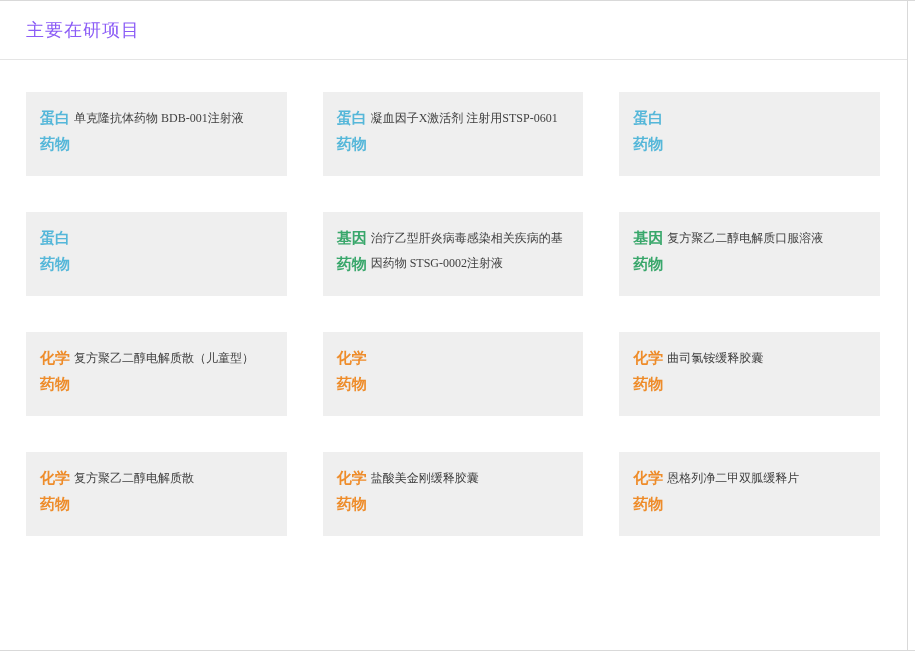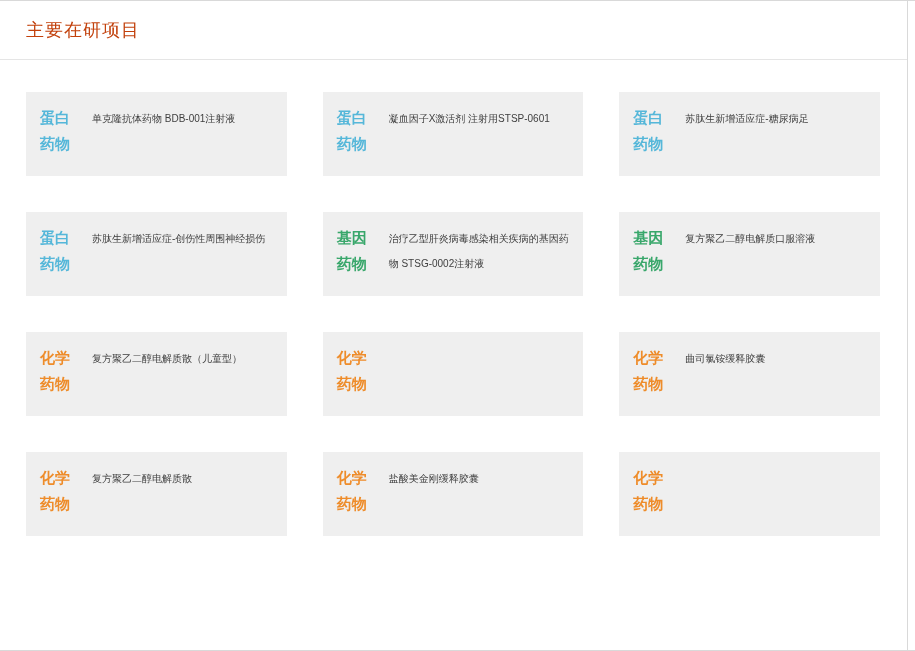--- a/index.html
+++ b/index.html
@@ -58,54 +58,52 @@
   }
   .category-label {
     width: 34px;
     flex-shrink: 0;
     font-size: 15px;
     font-weight: bold;
     line-height: 26px;
     word-break: break-all;
   }
   .project-name {
-    margin-left: 18px;
-    font-size: 10px;
+    font-size: 12px;
     line-height: 25px;
     color: #404040;
     padding-top: 1px;
+    font-family: Liberation Serif, serif;
   }
 </style>
 </head>
 <body>
 
 <div class="page">
   <div class="content">
 
     <div class="section-header">
-      <span class="page-title" style="color: #c2410c;">主要在研项目</span>
+      <span class="page-title" style="color: #8b5cf6;">主要在研项目</span>
     </div>
 
     <div class="projects-grid">
 
     <div class="project-card">
         <span class="category-label" style="color: rgb(85, 183, 217);">蛋白药物</span>
         <span class="project-name">单克隆抗体药物 BDB-001注射液</span>
       </div>
         <div class="project-card">
         <span class="category-label" style="color: rgb(85, 183, 217);">蛋白药物</span>
         <span class="project-name">凝血因子X激活剂 注射用STSP-0601</span>
       </div>
         <div class="project-card">
         <span class="category-label" style="color: rgb(85, 183, 217);">蛋白药物</span>
-        <span class="project-name">苏肽生新增适应症-糖尿病足</span>
       </div>
         <div class="project-card">
         <span class="category-label" style="color: rgb(85, 183, 217);">蛋白药物</span>
-        <span class="project-name">苏肽生新增适应症-创伤性周围神经损伤</span>
       </div>
         <div class="project-card">
         <span class="category-label" style="color: rgb(57, 167, 107);">基因药物</span>
         <span class="project-name">治疗乙型肝炎病毒感染相关疾病的基因药物 STSG-0002注射液</span>
       </div>
         <div class="project-card">
         <span class="category-label" style="color: rgb(57, 167, 107);">基因药物</span>
         <span class="project-name">复方聚乙二醇电解质口服溶液</span>
       </div>
         <div class="project-card">
@@ -122,17 +120,18 @@
         <div class="project-card">
         <span class="category-label" style="color: rgb(238, 140, 42);">化学药物</span>
         <span class="project-name">复方聚乙二醇电解质散</span>
       </div>
         <div class="project-card">
         <span class="category-label" style="color: rgb(238, 140, 42);">化学药物</span>
         <span class="project-name">盐酸美金刚缓释胶囊</span>
       </div>
         <div class="project-card">
         <span class="category-label" style="color: rgb(238, 140, 42);">化学药物</span>
+        <span class="project-name">恩格列净二甲双胍缓释片</span>
       </div>
       </div>
 
   </div>
 </div>
 
 </body></html>

